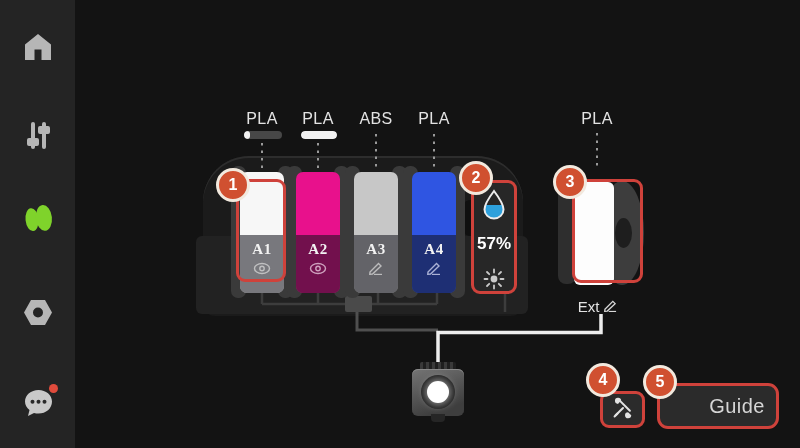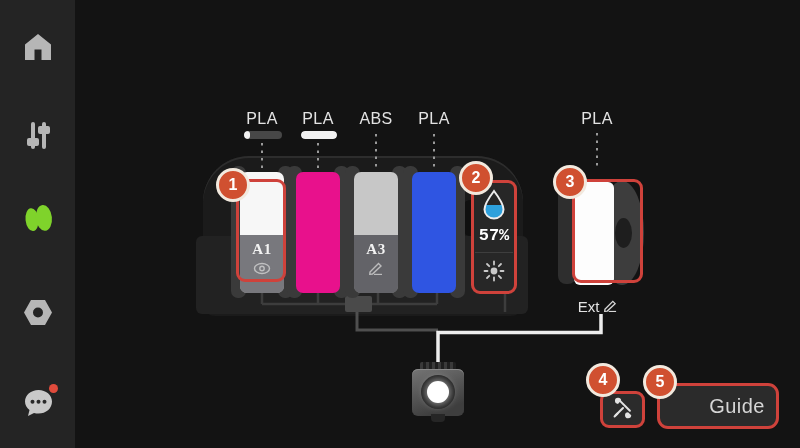--- a/index.html
+++ b/index.html
@@ -33,21 +33,21 @@
   .band{position:absolute;left:9px;top:6px;width:44px;height:121px;border-radius:7px;}
   .slot-overlay{position:absolute;left:9px;top:69px;width:44px;height:58px;
     background:rgba(16,16,26,.55);border-radius:0 0 7px 7px;
     display:flex;flex-direction:column;align-items:center;}
   .slot-id{margin-top:6px;font-size:15px;color:#f2f2f2;font-weight:600;letter-spacing:.5px;}
   .slot-act{margin-top:3px;opacity:.8;}
 
   
   .humidity{left:471px;top:180px;width:46px;height:114px;background:#272727;border-radius:8px;
     display:flex;flex-direction:column;align-items:center;z-index:3;}
-  .hum-val{font-size:17px;color:#fff;font-weight:600;margin-top:2px;font-family:Liberation Mono, monospace;}
+  .hum-val{font-size:17px;color:#fff;font-weight:600;margin-top:10px;}
   .hum-div{width:38px;height:1px;background:#3e3e3e;margin:7px 0 6px;}
 
   
   .ext-flange-back{left:558px;top:186px;width:18px;height:98px;background:#2e2e2e;border-radius:8px;z-index:2;}
   .ext-flange{left:600px;top:181px;width:44px;height:104px;background:#3d3d3d;border-radius:50%;z-index:2;}
   .ext-hub{left:615px;top:218px;width:17px;height:30px;background:#1e1e1e;border-radius:50%;z-index:3;}
   .ext-band{left:574px;top:182px;width:40px;height:103px;background:#fdfdfd;border-radius:6px;z-index:3;}
   .ext-label{left:566px;top:298px;width:64px;display:flex;align-items:center;justify-content:center;gap:4px;
     color:#e2e2e2;font-size:15px;z-index:4;}
 
@@ -176,20 +176,29 @@
           <circle cx="9" cy="6.5" r="2.2"></circle>
         </svg>
     </span>
   </div>
 </div>
 
 <div class="abs slot" style="left:287px;">
   <div class="flange l"></div>
   <div class="flange r"></div>
   <div class="band" style="background: rgb(232, 17, 140);"></div>
+  <div class="slot-overlay">
+    <span class="slot-id">A2</span>
+    <span class="slot-act">
+      <svg width="18" height="13" viewBox="0 0 18 13" fill="none" stroke="#e5c5da" stroke-width="1.4">
+        <ellipse cx="9" cy="6.5" rx="7.5" ry="5"></ellipse>
+          <circle cx="9" cy="6.5" r="2.2"></circle>
+        </svg>
+    </span>
+  </div>
 </div>
 
 <div class="abs slot" style="left:345px;">
   <div class="flange l"></div>
   <div class="flange r"></div>
   <div class="band" style="background: rgb(199, 199, 199);"></div>
   <div class="slot-overlay">
     <span class="slot-id">A3</span>
     <span class="slot-act">
       <svg width="16" height="14" viewBox="0 0 16 14" fill="none" stroke="#d2d2d2" stroke-width="1.4">
@@ -197,20 +206,29 @@
           <path d="M6 13.5 H14"></path>
         </svg>
     </span>
   </div>
 </div>
 
 <div class="abs slot" style="left:403px;">
   <div class="flange l"></div>
   <div class="flange r"></div>
   <div class="band" style="background: rgb(47, 85, 226);"></div>
+  <div class="slot-overlay">
+    <span class="slot-id">A4</span>
+    <span class="slot-act">
+      <svg width="16" height="14" viewBox="0 0 16 14" fill="none" stroke="#cdd2ee" stroke-width="1.4">
+        <path d="M2 11 L10.5 2.5 L13 5 L4.5 13 L1.8 13.3 Z"></path>
+          <path d="M6 13.5 H14"></path>
+        </svg>
+    </span>
+  </div>
 </div>
 
 <div class="abs humidity">
   <span style="margin-top:9px;">
     <svg width="26" height="31" viewBox="0 0 26 31">
       <defs>
           <clipPath id="dropclip">
             <rect x="0" y="16" width="26" height="15"></rect>
           </clipPath>
         </defs>

